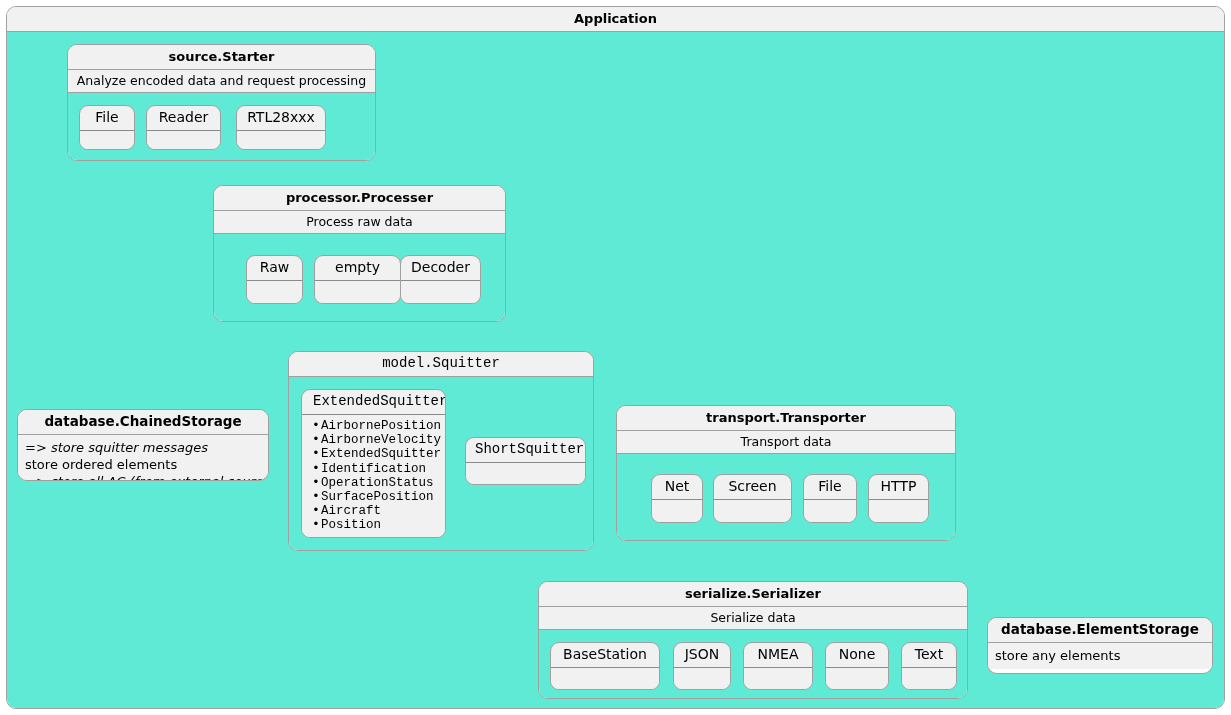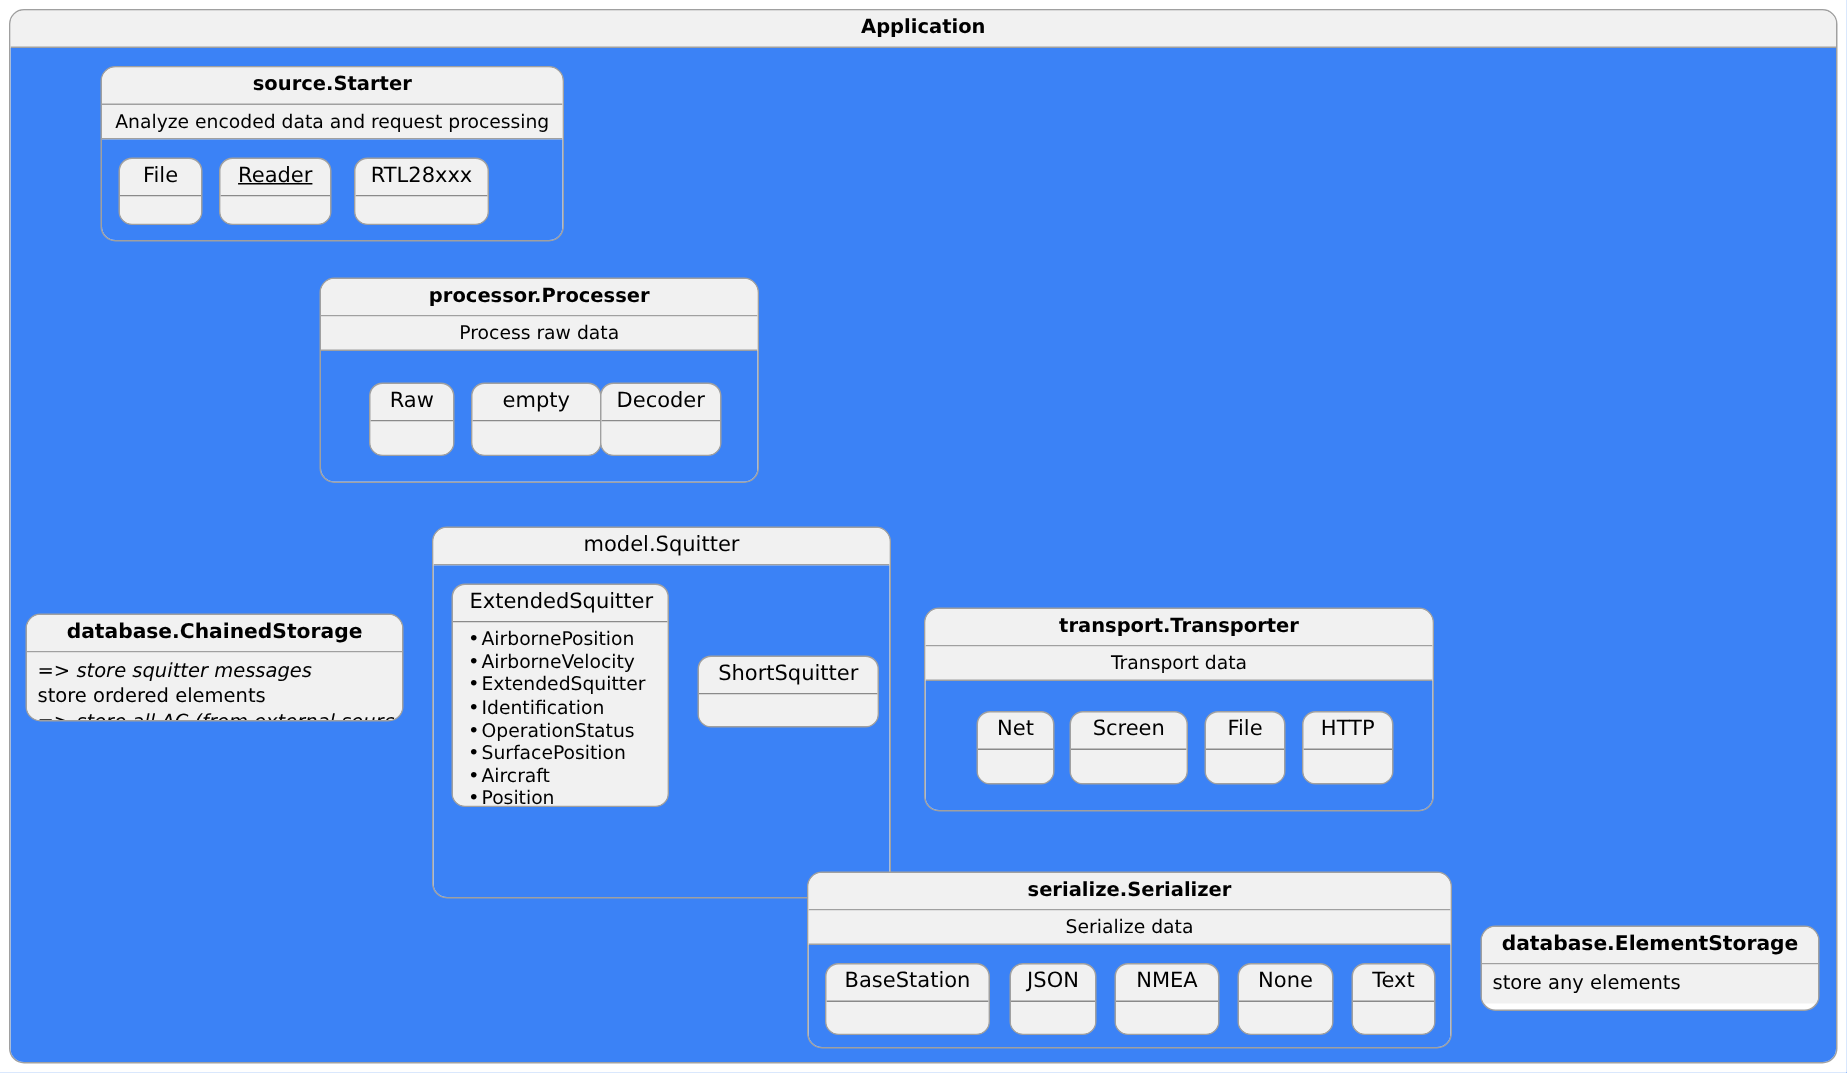--- a/index.html
+++ b/index.html
@@ -50,21 +50,21 @@
     border-bottom: 1px solid #a0a0a0;
     text-align: center;
     font-size: 12.5px;
     color: #000000;
     padding: 3px 6px 4px 6px;
     line-height: 15px;
     white-space: nowrap;
   }
   .node > .body {
     position: relative;
-    background: #3b82f6;
+    background: #5eead4;
     height: 100%;
   }
 
   
   .leaf {
     position: absolute;
     border: 1px solid #a0a0a0;
     border-radius: 9px;
     background: #f1f1f1;
     overflow: hidden;
@@ -127,21 +127,21 @@
   </div>
 
   <div class="node" style="left:67px; top:44px; width:309px; height:117px;">
     <div class="title">source.Starter</div>
     <div class="desc">Analyze encoded data and request processing</div>
     <div class="body">
       <div class="leaf" style="left:11px; top:12px; width:56px; height:45px;">
         <div class="lname">File</div>
         <div class="lbody"></div>
       </div>
-      <div class="leaf" style="left:78px; top:12px; width:75px; height:45px;text-decoration:underline;">
+      <div class="leaf" style="left:78px; top:12px; width:75px; height:45px;">
         <div class="lname">Reader</div>
         <div class="lbody"></div>
       </div>
       <div class="leaf" style="left:168px; top:12px; width:90px; height:45px;">
         <div class="lname">RTL28xxx</div>
         <div class="lbody"></div>
       </div>
     </div>
   </div>
 
@@ -166,21 +166,21 @@
 
   <div class="node storage" style="left:17px; top:409px; width:252px; height:72px;">
     <div class="title">database.ChainedStorage</div>
     <div class="lines">
       <div class="ln ital">=&gt; store squitter messages</div>
       <div class="ln">store ordered elements</div>
       <div class="ln ital">=&gt; store all AC (from external source)</div>
     </div>
   </div>
 
-  <div class="node" style="left:288px; top:351px; width:306px; height:248px;">
+  <div class="node" style="left:288px; top:351px; width:306px; height:200px;font-family:Liberation Mono, monospace;">
     <div class="title plain">model.Squitter</div>
     <div class="body">
       <div class="leaf list" style="left:12px; top:12px; width:145px; height:149px;">
         <div class="lname" style="text-align:left; padding-left:11px;">ExtendedSquitter</div>
         <div class="lbody">
           <div class="attr">AirbornePosition</div>
           <div class="attr">AirborneVelocity</div>
           <div class="attr">ExtendedSquitter</div>
           <div class="attr">Identification</div>
           <div class="attr">OperationStatus</div>

